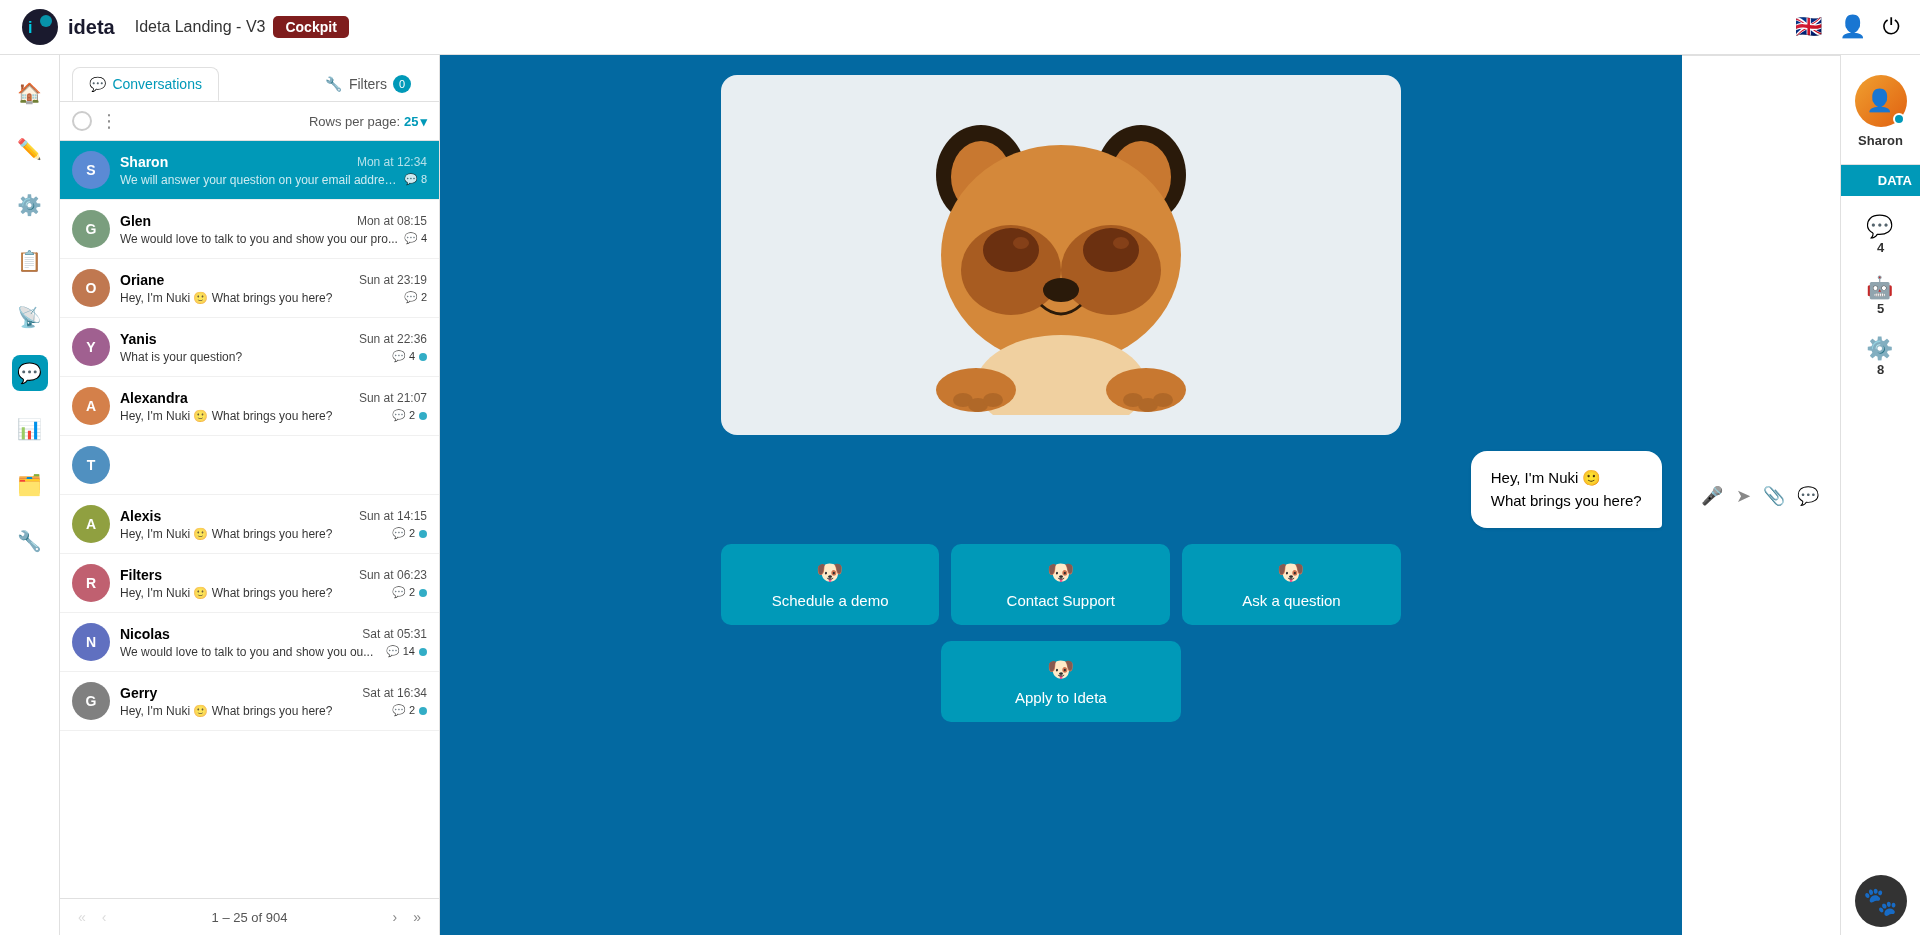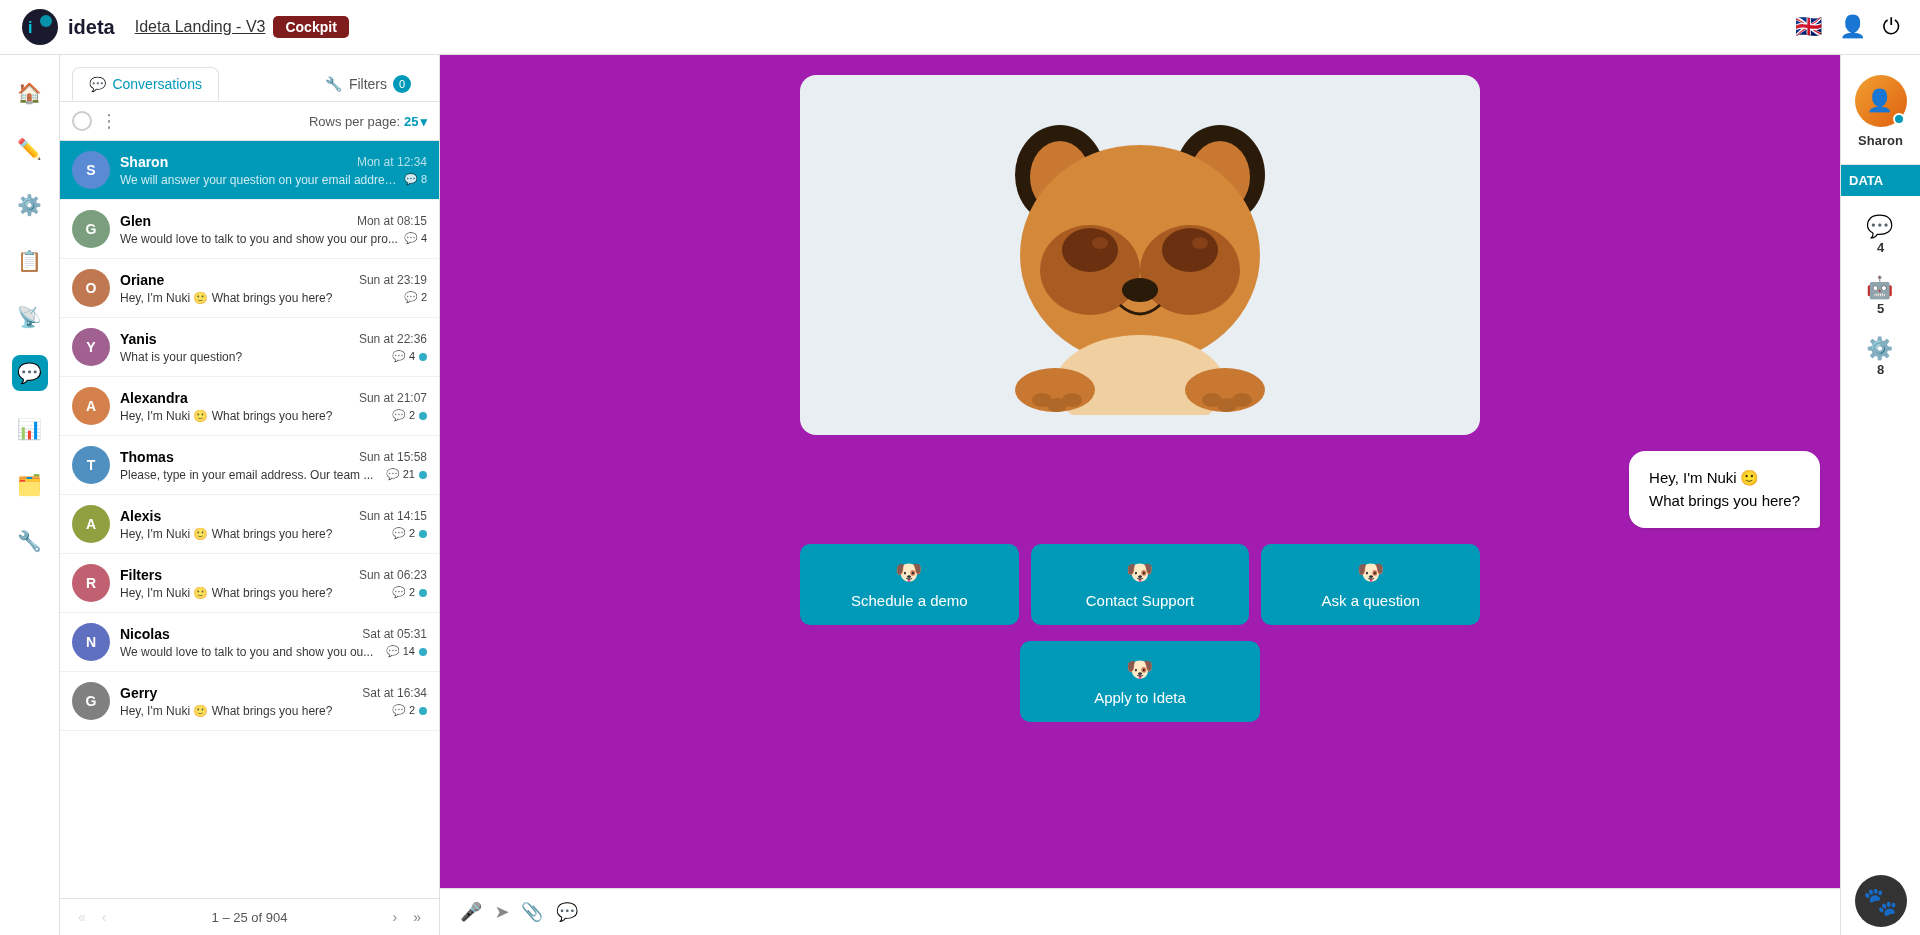--- a/index.html
+++ b/index.html
@@ -23,21 +23,20 @@
       margin-right: 20px;
     }
     .logo-icon {
       width: 40px;
       height: 40px;
     }
     .topbar-title {
       font-size: 16px;
       color: #333;
       font-weight: 500;
-      text-decoration: underline;
     }
     .topbar-badge {
       background: #7f1d1d;
       color: #fff;
       font-size: 14px;
       font-weight: 700;
       padding: 3px 12px;
       border-radius: 5px;
       margin-left: 8px;
     }
@@ -251,22 +250,22 @@
       padding: 2px 6px;
       color: #888;
       font-size: 14px;
     }
     .pag-btn.disabled { opacity: 0.3; cursor: default; }
 
     
     .chat-area {
       flex: 1;
       display: flex;
-      flex-direction: column;
-      background: #a21caf;
+      flex-direction: row;
+      background: #0369a1;
     }
 
     .chat-messages {
       flex: 1;
       overflow-y: auto;
       padding: 20px;
       display: flex;
       flex-direction: column;
       align-items: center;
       gap: 16px;
@@ -421,21 +420,21 @@
       margin-top: 6px;
     }
 
     .data-tab {
       background: #0099b8;
       color: #fff;
       font-size: 13px;
       font-weight: 600;
       padding: 8px;
       width: 100%;
-      text-align: left;
+      text-align: right;
       cursor: pointer;
       margin-bottom: 8px;
     }
 
     .right-stat {
       display: flex;
       flex-direction: column;
       align-items: center;
       padding: 10px 0;
       cursor: pointer;
@@ -619,33 +618,20 @@
             <span class="conv-meta">
               <span class="conv-count">💬 2</span>
               <span class="conv-dot"></span>
             </span>
           </div>
         </div>
       </div>
 
       <div class="conv-item">
         <div class="conv-avatar av-thomas">T</div>
-        <div class="conv-info">
-          <div class="conv-name-row">
-            <span class="conv-name">Thomas</span>
-            <span class="conv-time">Sun at 15:58</span>
-          </div>
-          <div class="conv-preview">
-            <span class="conv-preview-text">Please, type in your email address. Our team ...</span>
-            <span class="conv-meta">
-              <span class="conv-count">💬 21</span>
-              <span class="conv-dot"></span>
-            </span>
-          </div>
-        </div>
       </div>
 
       <div class="conv-item">
         <div class="conv-avatar av-alexis">A</div>
         <div class="conv-info">
           <div class="conv-name-row">
             <span class="conv-name">Alexis</span>
             <span class="conv-time">Sun at 14:15</span>
           </div>
           <div class="conv-preview">

